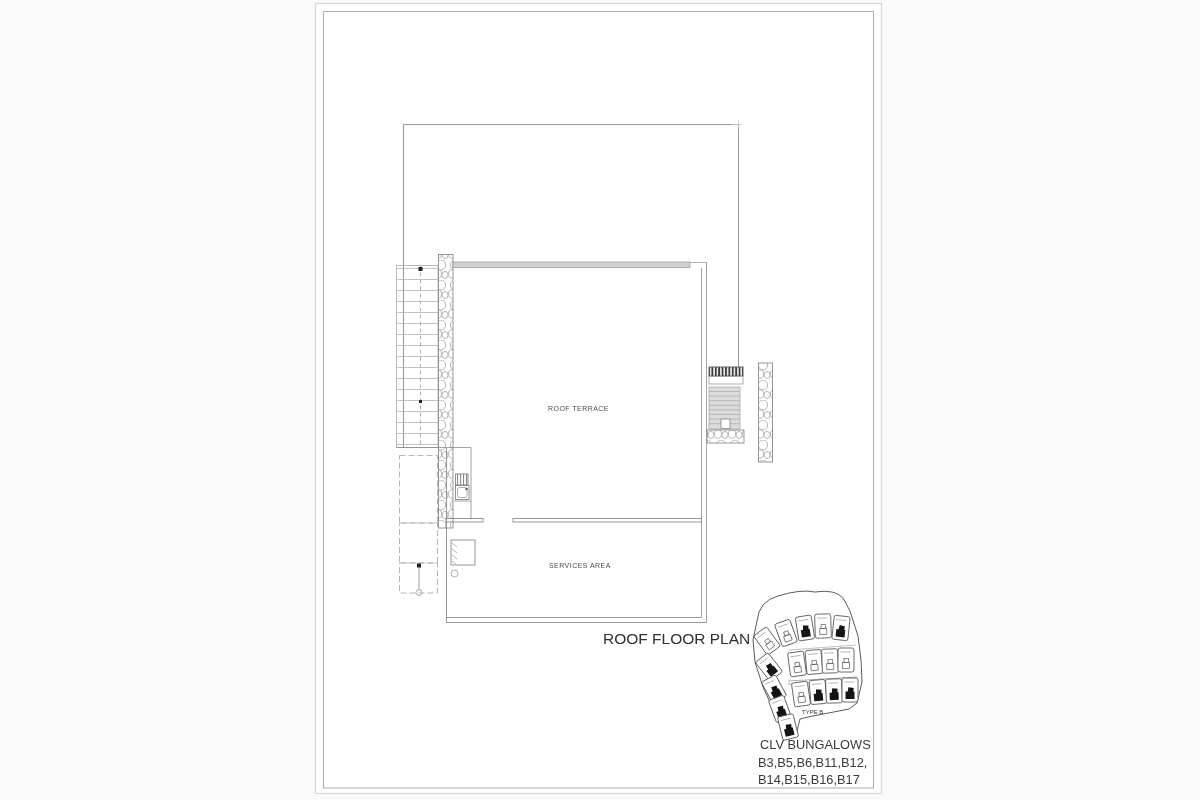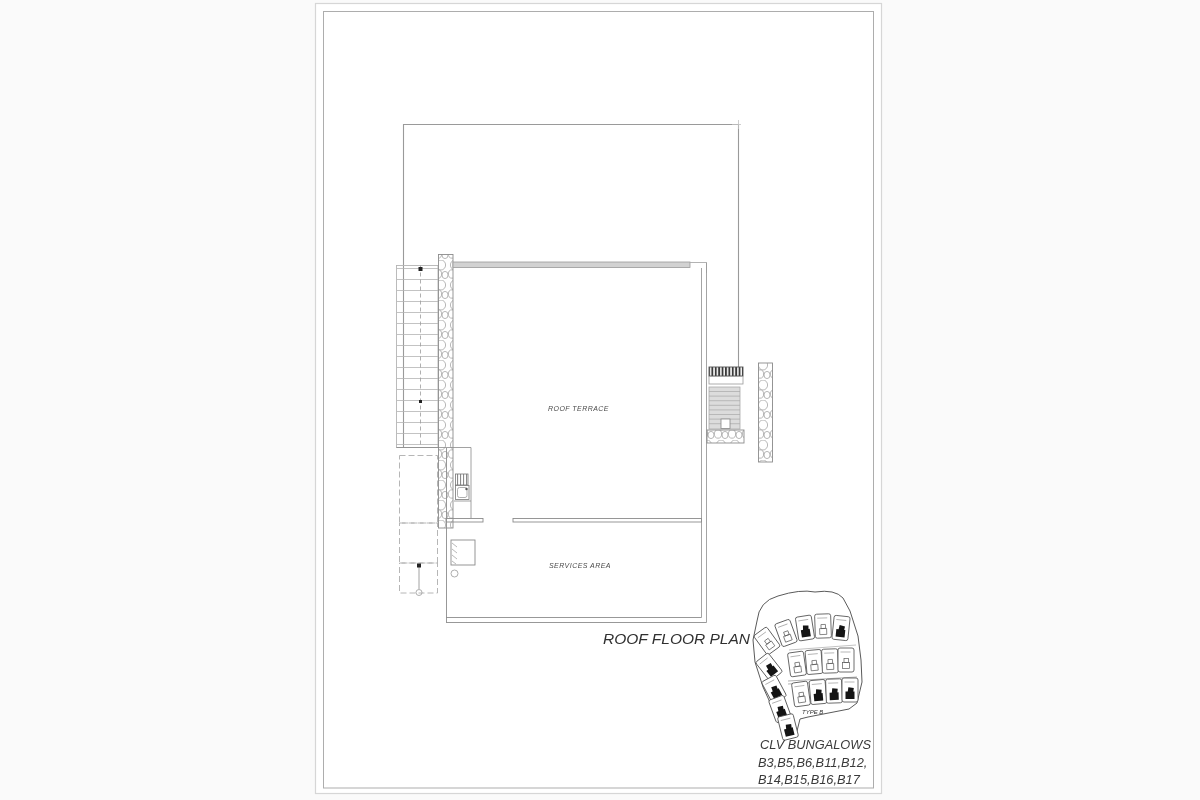--- a/index.html
+++ b/index.html
@@ -1,17 +1,17 @@
 <!DOCTYPE html>
 <html><head>
 <meta charset="utf-8">
 <style>
   html,body{margin:0;padding:0;width:1200px;height:800px;background:#fafafa;overflow:hidden;
             font-family:"Liberation Sans", sans-serif;}
-  .stage{position:relative;width:1200px;height:800px;font-style:italic;}
+  .stage{position:relative;width:1200px;height:800px;}
   svg{position:absolute;left:0;top:0;}
   text{font-family:"Liberation Sans", sans-serif;fill:#3d3d3d;}
   .t-room{font-size:7px;letter-spacing:.45px;fill:#4a4a4a;}
   .t-title{font-size:15.5px;fill:#303030;}
   .t-type{font-size:6px;fill:#303030;}
   .t-cap{font-size:12.8px;fill:#3a3a3a;}
 </style>
 </head>
 <body>
 

